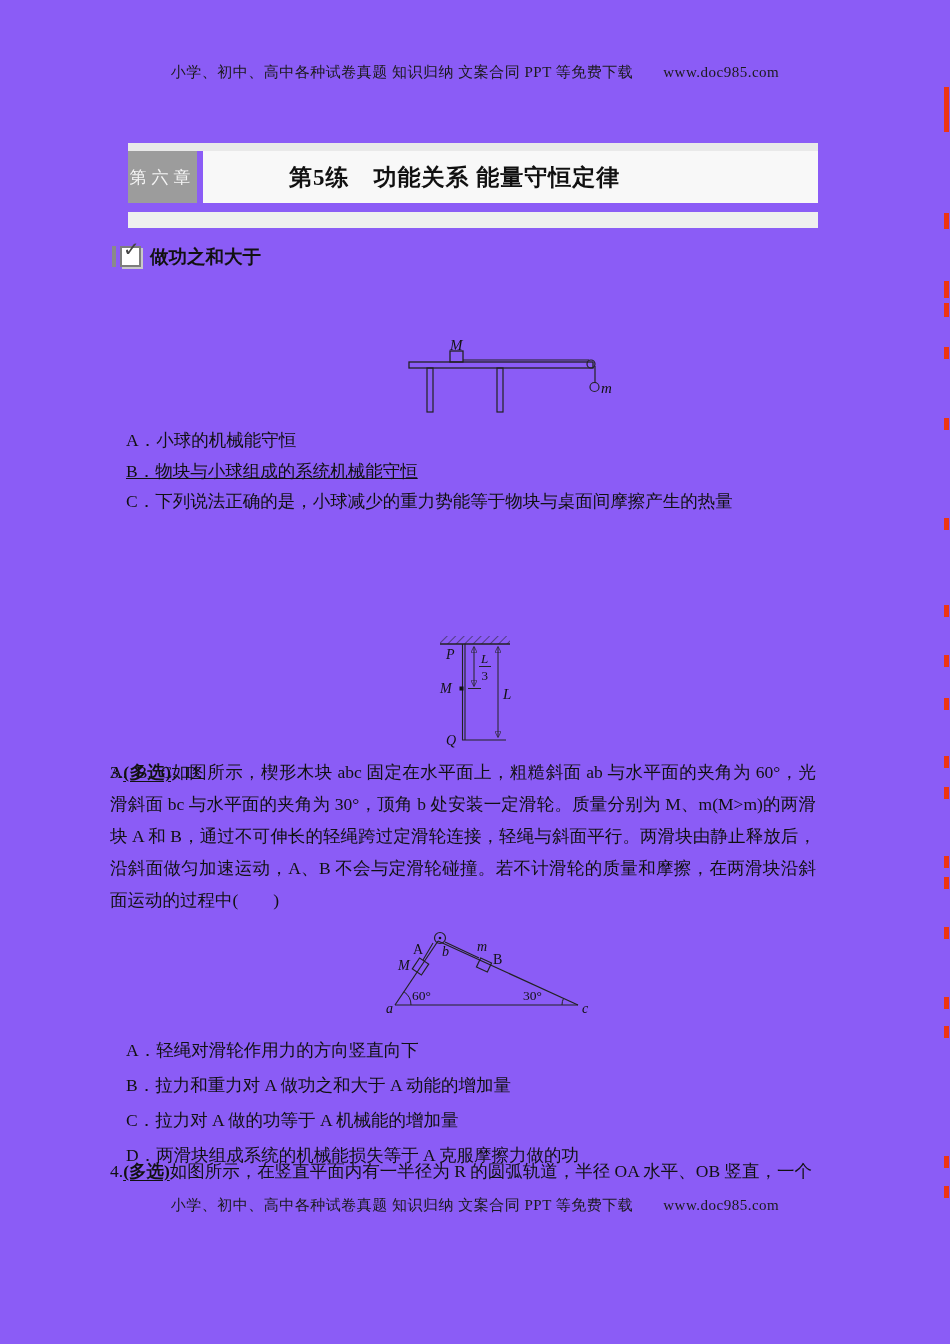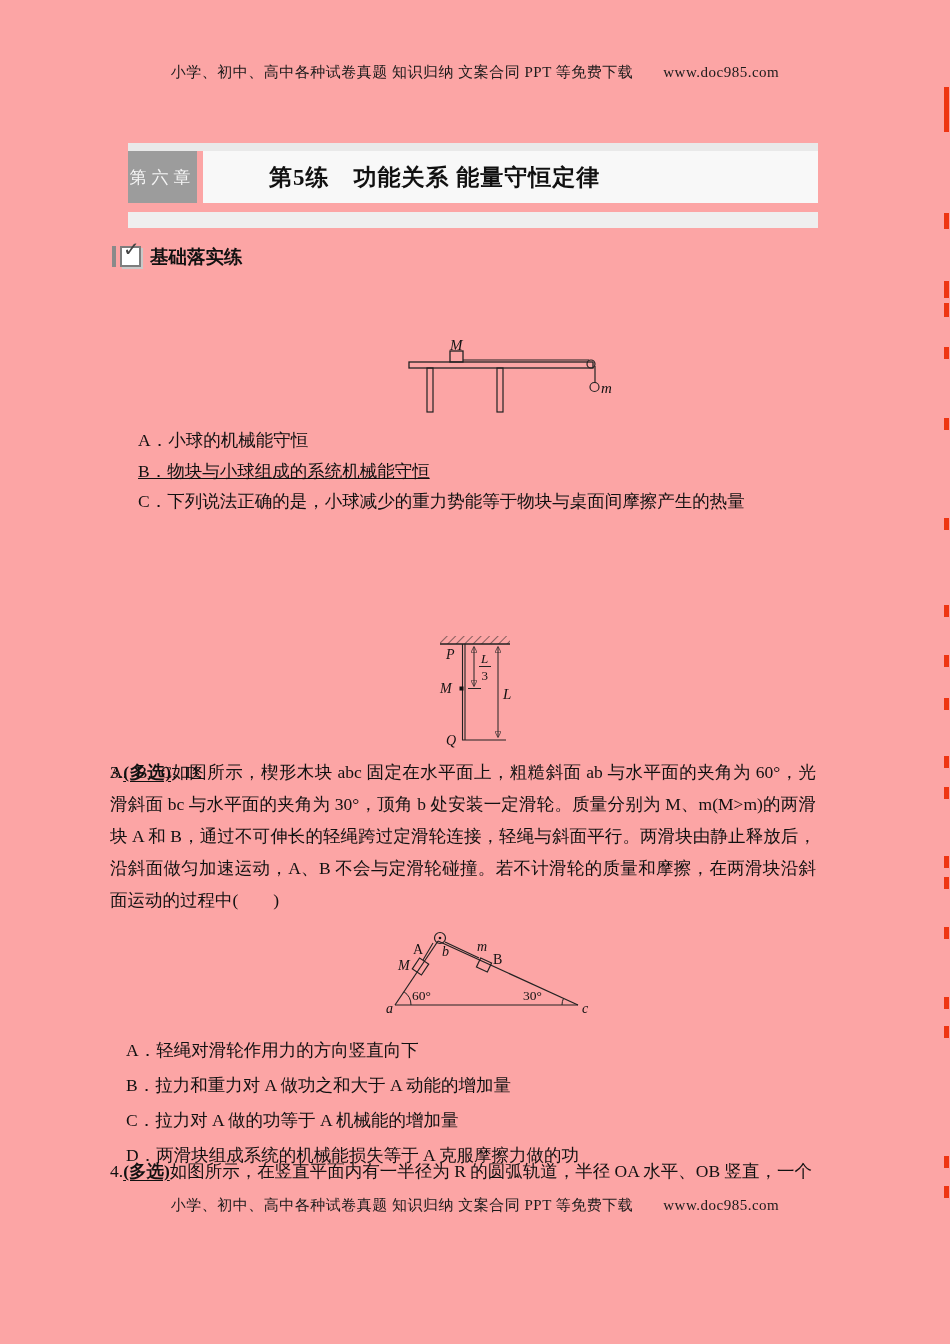--- a/index.html
+++ b/index.html
@@ -1,31 +1,31 @@
 <!DOCTYPE html>
 <html><head>
 <meta charset="utf-8">
 <style>
   html,body { margin:0; padding:0; background:#ffffff; }
   .page {
-    position:relative; width:950px; height:1344px; background:#fca5a5;
+    position:relative; width:950px; height:1344px; background:#8b5cf6;
     font-family:"Liberation Serif", serif; color:#111; overflow:hidden;
   }
   .abs { position:absolute; }
   .center { text-align:center; }
   .hdr { font-size:15px; letter-spacing:0.5px; color:#1a1a1a; }
   .hdr .url { margin-left:30px; }
   .strip { background:#ececec; }
   .chapter-box {
     background:#9c9c9c; color:#f5f5f5; font-size:17px; letter-spacing:5px;
     display:flex; align-items:center; justify-content:center;
     font-family:"Liberation Sans", sans-serif;
   }
   .title-band { background:#f8f8f8; display:flex; align-items:center; }
-  .title-band .t { font-size:23px; font-weight:bold; margin-left:66px; letter-spacing:1px; }
+  .title-band .t { font-size:23px; font-weight:bold; margin-left:86px; letter-spacing:1px; }
   .sec-bar { display:inline-block; width:4px; height:21px; background:#8a8a8a; vertical-align:middle; margin-right:4px; }
   .sec-box {
     display:inline-block; width:17px; height:17px; background:#fff;
     border:2px solid #7d7d7d; box-shadow:2px 2px 0 #c9c9c9; vertical-align:middle;
     position:relative; margin-right:9px;
   }
   .sec-box .chk {
     position:absolute; left:1px; top:-9px; font-size:20px; font-weight:bold; color:#444;
     font-family:"DejaVu Sans", sans-serif; line-height:20px;
   }
@@ -50,38 +50,38 @@
   <div class="abs strip" style="left:128px;top:143px;width:690px;height:8px;background:#e9e9e9;"></div>
   <div class="abs chapter-box" style="left:128px;top:151px;width:69px;height:52px;">
     <span>第六章</span>
   </div>
   <div class="abs title-band" style="left:203px;top:151px;width:615px;height:52px;">
     <span class="t">第5练　功能关系 能量守恒定律</span>
   </div>
   <div class="abs strip" style="left:128px;top:212px;width:690px;height:16px;background:#efefef;"></div>
 
   <div class="abs" style="left:112px;top:244px;">
-    <span class="sec-bar"></span><span class="sec-box"><span class="chk">✓</span></span><span class="sec-title">基础落实练</span>
+    <span class="sec-bar"></span><span class="sec-box"><span class="chk">✓</span></span><span class="sec-title">做功之和大于</span>
   </div>
 
 
   <svg class="abs" style="left:405px;top:338px;" width="215" height="80" viewBox="0 0 215 80">
     <text class="it" x="45" y="12" font-size="15">M</text>
     <rect class="st" x="45" y="13" width="13" height="11" stroke-width="1.3"></rect>
     <line x1="58" y1="22" x2="184" y2="22" stroke-width="1.2"></line>
     <rect class="st" x="4" y="24" width="184" height="6" stroke-width="1.3"></rect>
     <circle class="st" cx="186" cy="26" r="4" stroke-width="1.2"></circle>
     <line x1="190" y1="28" x2="190" y2="45" stroke-width="1.2"></line>
     <circle class="st" cx="189.5" cy="49" r="4.5" stroke-width="1.2"></circle>
     <text class="it" x="196" y="55" font-size="15">m</text>
     <rect class="st" x="22" y="30" width="6" height="44" stroke-width="1.2"></rect>
     <rect class="st" x="92" y="30" width="6" height="44" stroke-width="1.2"></rect>
   </svg>
 
-  <div class="abs" style="left:138px;top:425px;width:690px;">
+  <div class="abs" style="left:126px;top:425px;width:690px;">
     <div class="optline" style="line-height:30.7px;">A．小球的机械能守恒</div>
     <div class="optline" style="line-height:30.7px;text-decoration:underline;">B．物块与小球组成的系统机械能守恒</div>
     <div class="optline" style="line-height:30.7px;">C．下列说法正确的是，小球减少的重力势能等于物块与桌面间摩擦产生的热量</div>
   </div>
 
 
   <svg class="abs" style="left:438px;top:636px;" width="82" height="114" viewBox="0 0 82 114">
     <defs>
       <pattern id="hatch" width="6" height="10" patternUnits="userSpaceOnUse" patternTransform="rotate(45)">
         <line x1="0" y1="0" x2="0" y2="10" stroke="#222" stroke-width="1.1"></line>

